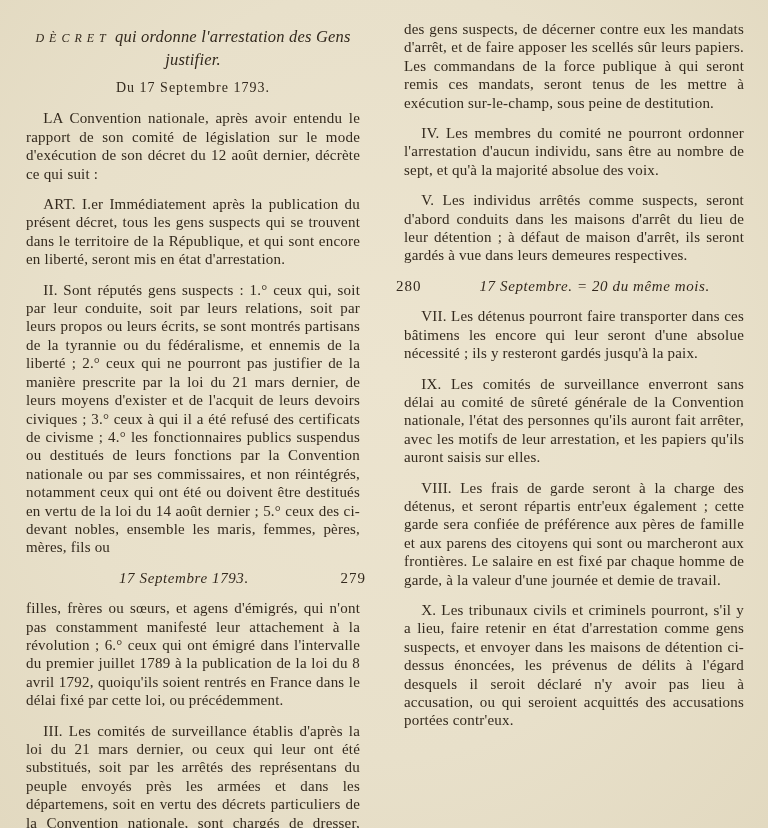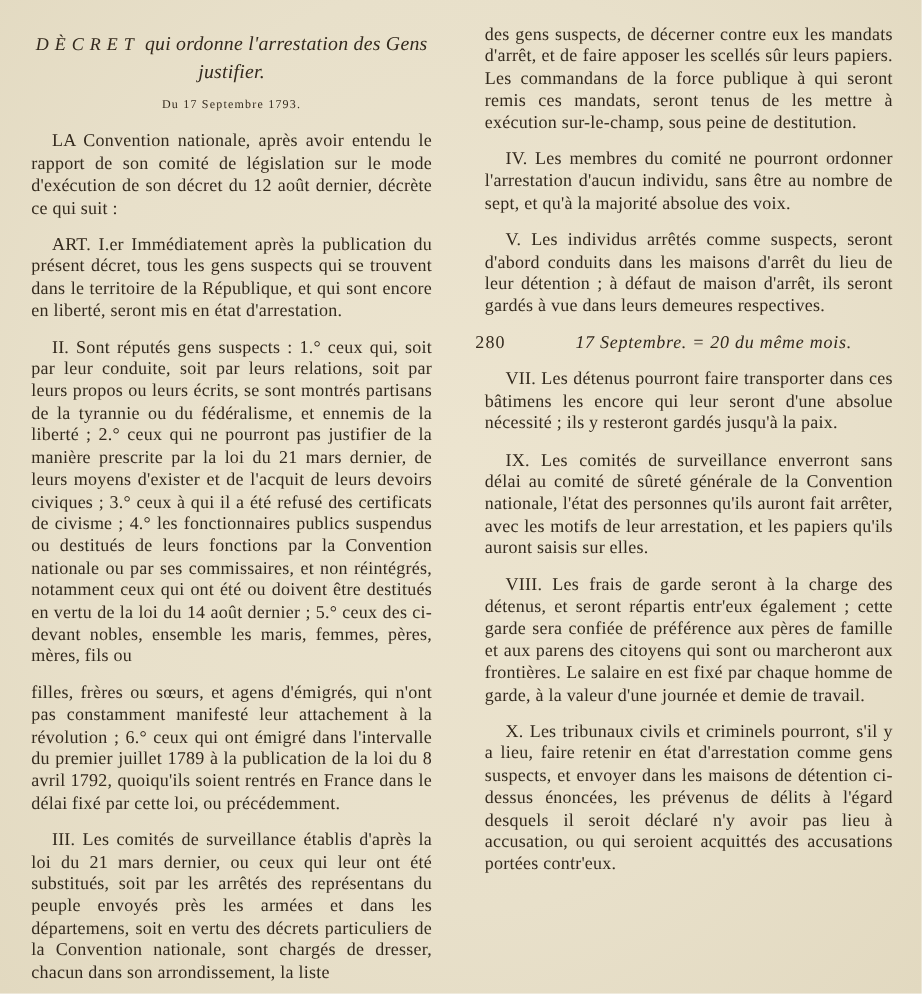--- a/index.html
+++ b/index.html
@@ -30,26 +30,26 @@
 
   .title-block {
     margin-top: 18px;
     text-align: center;
     font-style: italic;
     font-size: 16.5px;
     line-height: 22px;
   }
   .decret-word {
     letter-spacing: 5px;
-    font-size: 15px;
+    font-size: 12px;
   }
   .date-line {
     text-align: center;
     font-style: normal;
-    font-size: 10px;
+    font-size: 14px;
     margin: 8px 0 12px 0;
     letter-spacing: 1px;
   }
 
   p.par {
     margin: 12px;
     text-indent: 1.15em;
   }
   p.par.no-indent { text-indent: 0; }
 
@@ -82,20 +82,24 @@
     </div>
 
     <div class="date-line">Du 17 Septembre 1793.</div>
 
     <p class="par">LA Convention nationale, après avoir entendu le rapport de son comité de législation sur le mode d'exécution de son décret du 12 août dernier, décrète ce qui suit :</p>
 
     <p class="par">ART. I.er Immédiatement après la publication du présent décret, tous les gens suspects qui se trouvent dans le territoire de la République, et qui sont encore en liberté, seront mis en état d'arrestation.</p>
 
     <p class="par">II. Sont réputés gens suspects : 1.° ceux qui, soit par leur conduite, soit par leurs relations, soit par leurs propos ou leurs écrits, se sont montrés partisans de la tyrannie ou du fédéralisme, et ennemis de la liberté ; 2.° ceux qui ne pourront pas justifier de la manière prescrite par la loi du 21 mars dernier, de leurs moyens d'exister et de l'acquit de leurs devoirs civiques ; 3.° ceux à qui il a été refusé des certificats de civisme ; 4.° les fonctionnaires publics suspendus ou destitués de leurs fonctions par la Convention nationale ou par ses commissaires, et non réintégrés, notamment ceux qui ont été ou doivent être destitués en vertu de la loi du 14 août dernier ; 5.° ceux des ci-devant nobles, ensemble les maris, femmes, pères, mères, fils ou</p>
 
+    <div class="running-header rh-left">
+      <span class="rh-date">17 Septembre 1793.</span>
+      <span class="rh-page">279</span>
+    </div>
 
     <p class="par no-indent">filles, frères ou sœurs, et agens d'émigrés, qui n'ont pas constamment manifesté leur attachement à la révolution ; 6.° ceux qui ont émigré dans l'intervalle du premier juillet 1789 à la publication de la loi du 8 avril 1792, quoiqu'ils soient rentrés en France dans le délai fixé par cette loi, ou précédemment.</p>
 
     <p class="par">III. Les comités de surveillance établis d'après la loi du 21 mars dernier, ou ceux qui leur ont été substitués, soit par les arrêtés des représentans du peuple envoyés près les armées et dans les départemens, soit en vertu des décrets particuliers de la Convention nationale, sont chargés de dresser, chacun dans son arrondissement, la liste</p>
 
   </div>
 
   <div class="col col-right">
 
     <p class="par no-indent">des gens suspects, de décerner contre eux les mandats d'arrêt, et de faire apposer les scellés sûr leurs papiers. Les commandans de la force publique à qui seront remis ces mandats, seront tenus de les mettre à exécution sur-le-champ, sous peine de destitution.</p>

